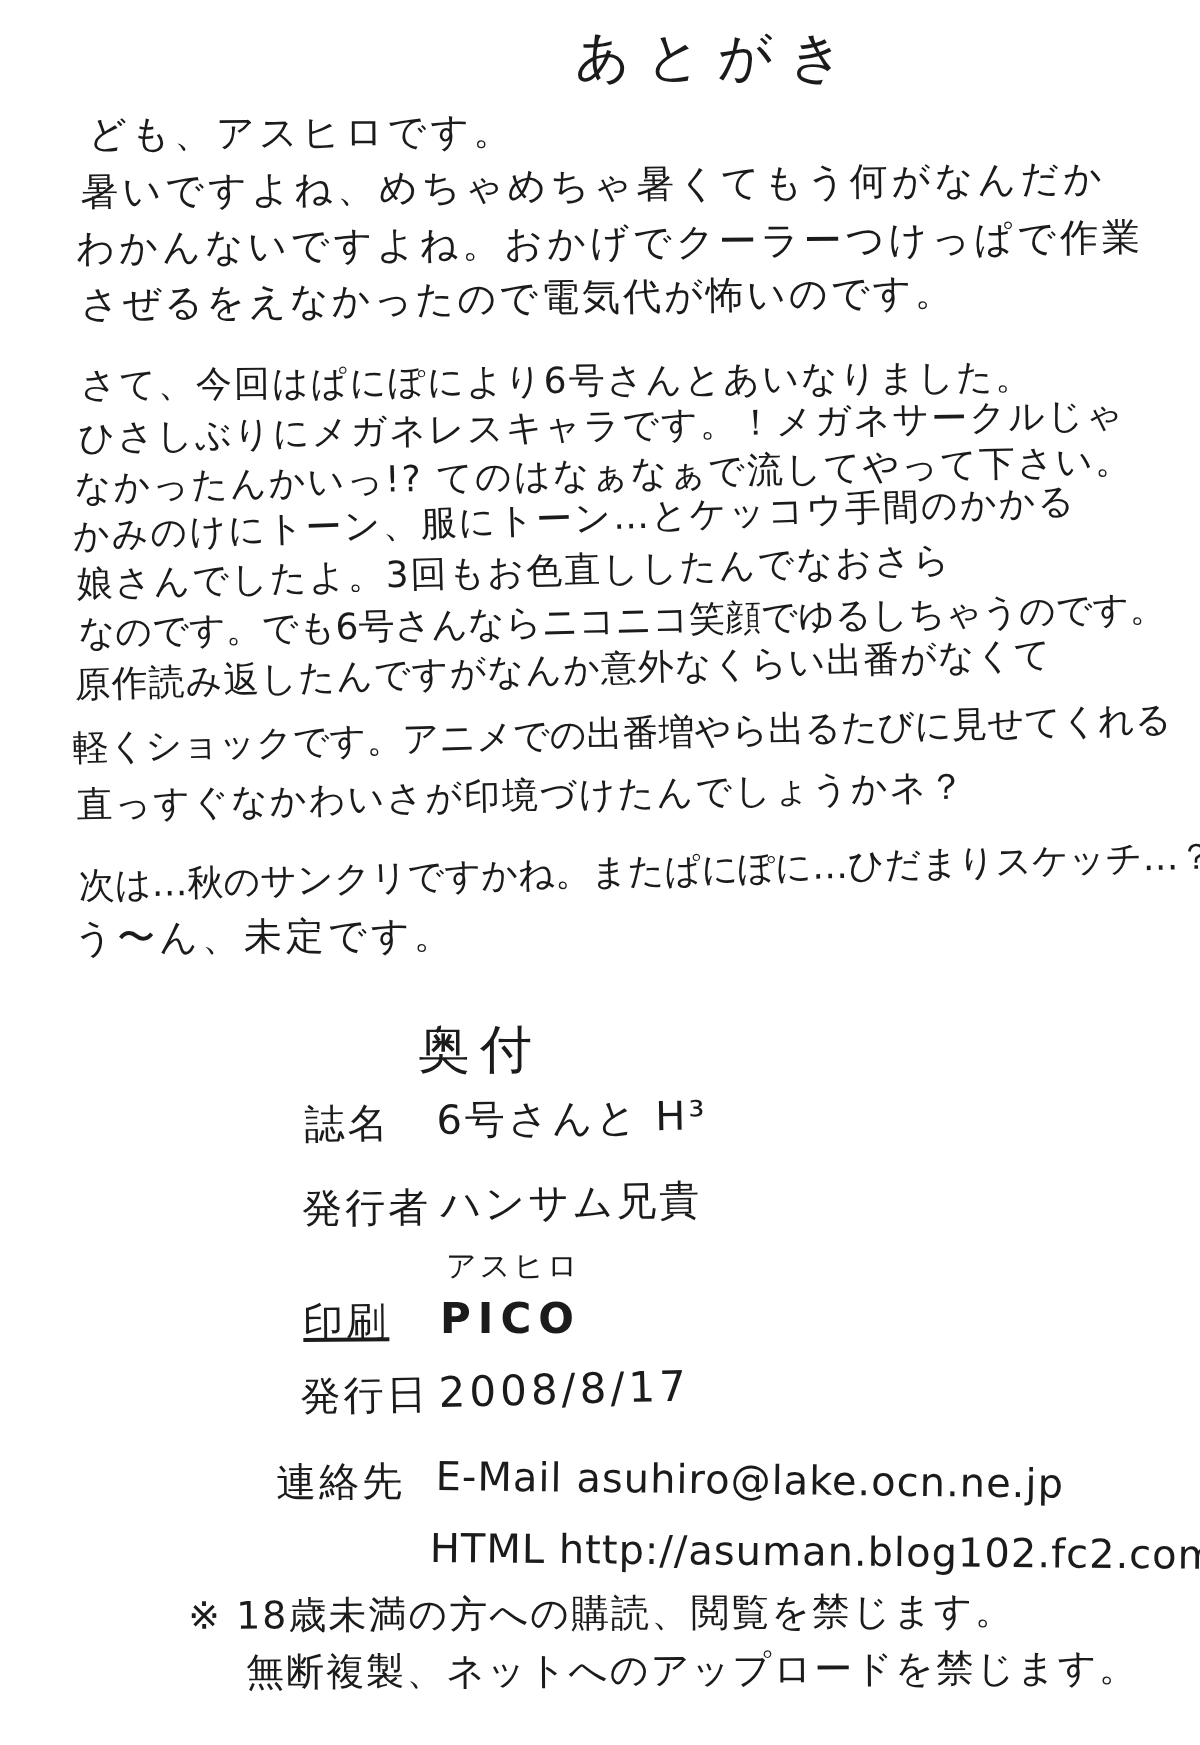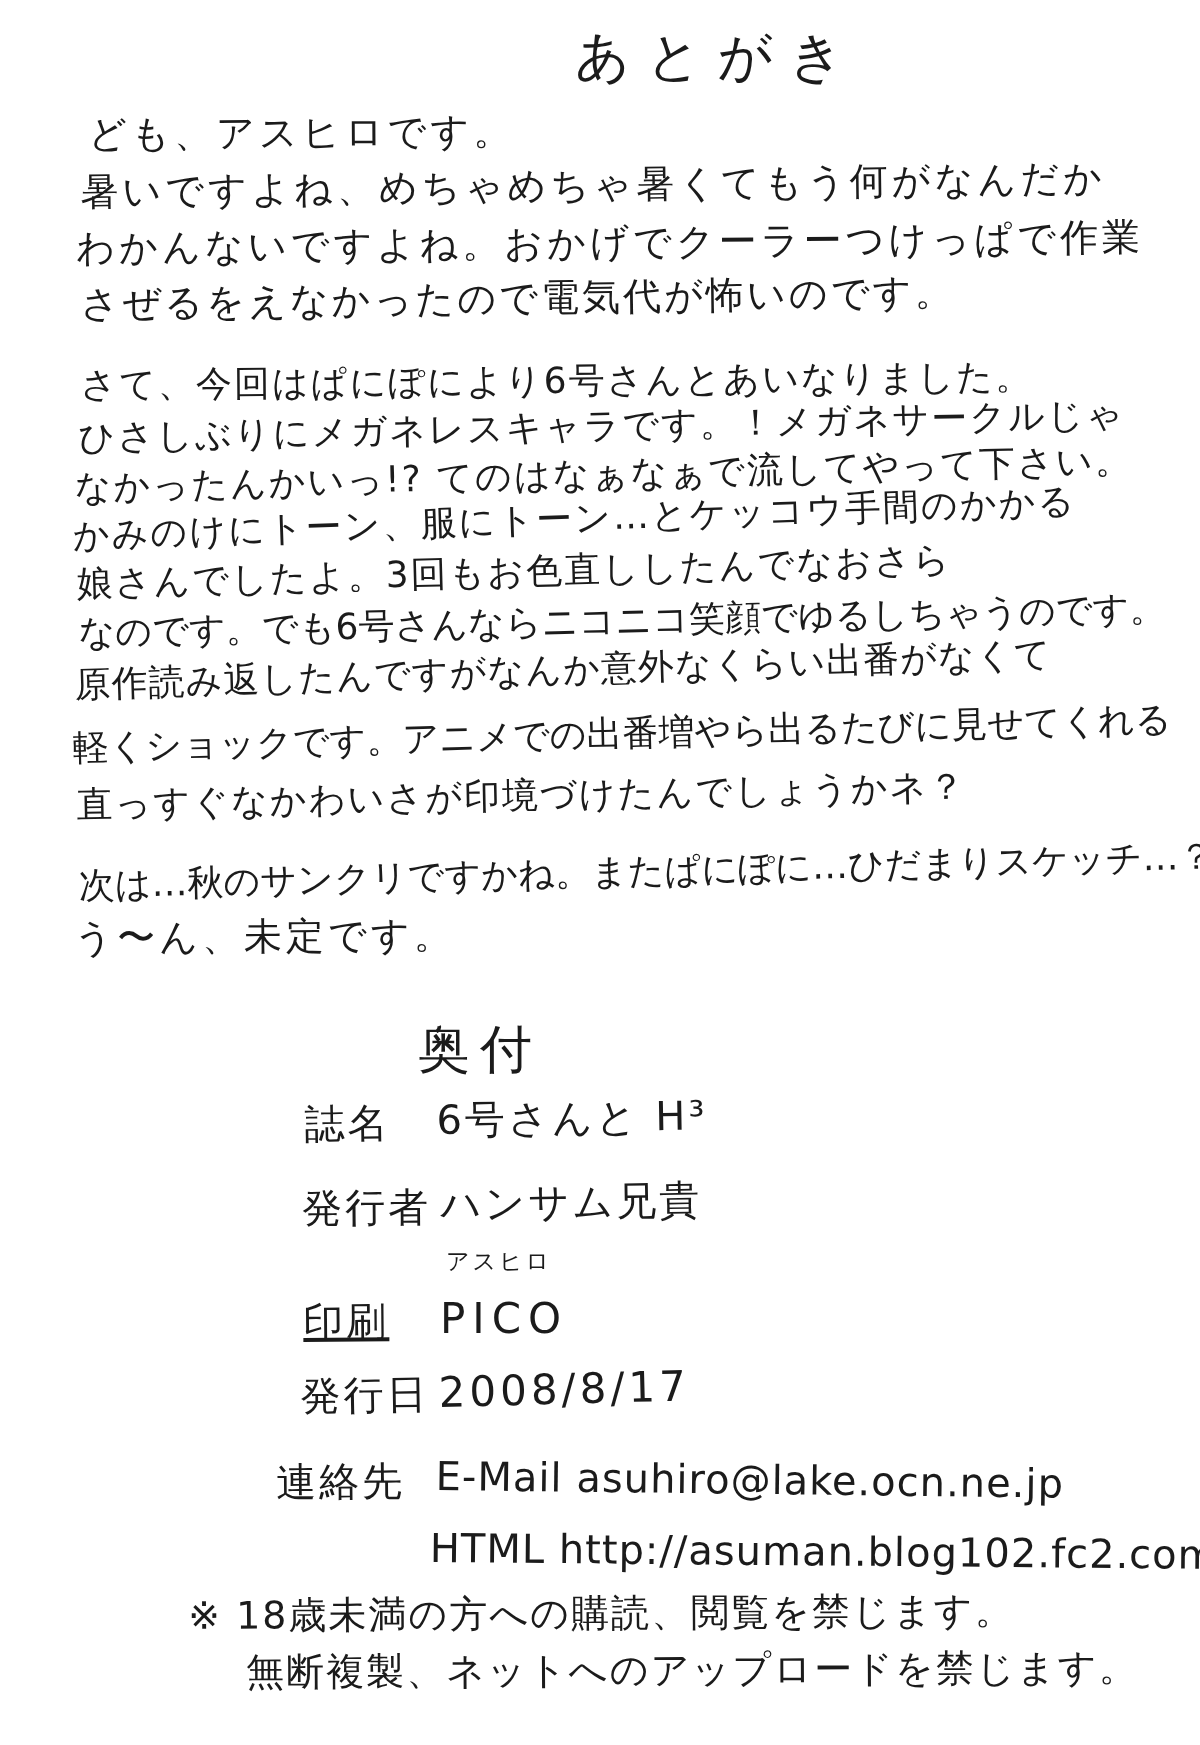--- a/index.html
+++ b/index.html
@@ -47,23 +47,23 @@
 
   .colophon-heading { left: 418px; top: 1018px; font-size: 52px; letter-spacing: 10px; text-align: right; }
 
   .row-label { font-size: 40px; letter-spacing: 3px; }
   .row-value { font-size: 40px; letter-spacing: 3px; }
 
   .lbl-title     { left: 304px; top: 1100px; transform: rotate(-1deg); }
   .val-title     { left: 436px; top: 1096px; transform: rotate(-1deg); }
   .lbl-publisher { left: 302px; top: 1184px; transform: rotate(-0.5deg); }
   .val-publisher { left: 440px; top: 1180px; transform: rotate(-1deg); }
-  .val-penname   { left: 446px; top: 1248px; font-size: 23px; letter-spacing: 3px; }
+  .val-penname   { left: 446px; top: 1248px; font-size: 30px; letter-spacing: 3px; }
   .lbl-printer   { left: 303px; top: 1298px; transform: rotate(-0.5deg); text-decoration: underline; }
-  .val-printer   { left: 440px; top: 1294px; font-size: 42px; letter-spacing: 7px; }
+  .val-printer   { left: 440px; top: 1294px; font-size: 42px; letter-spacing: 7px; font-weight: bold; }
   .lbl-date      { left: 300px; top: 1372px; transform: rotate(-1deg); }
   .val-date      { left: 438px; top: 1368px; font-size: 42px; letter-spacing: 4px; transform: rotate(-1.5deg); }
   .lbl-contact   { left: 276px; top: 1458px; transform: rotate(-0.5deg); }
   .val-email     { left: 436px; top: 1452px; letter-spacing: 1px; transform: rotate(0.7deg); }
   .val-web       { left: 430px; top: 1524px; letter-spacing: 1px; transform: rotate(0.5deg); }
 
   .note1 { left: 188px; top: 1594px; font-size: 38px; letter-spacing: 2px; transform: rotate(-0.4deg); }
   .note2 { left: 246px; top: 1650px; font-size: 38px; letter-spacing: 2px; transform: rotate(-0.3deg); }
 </style>
 </head>

